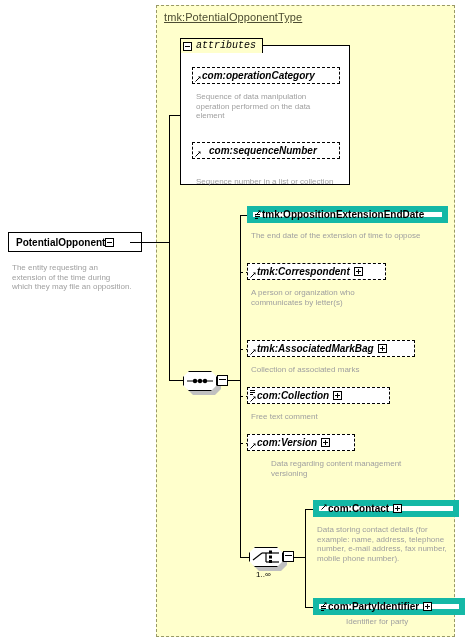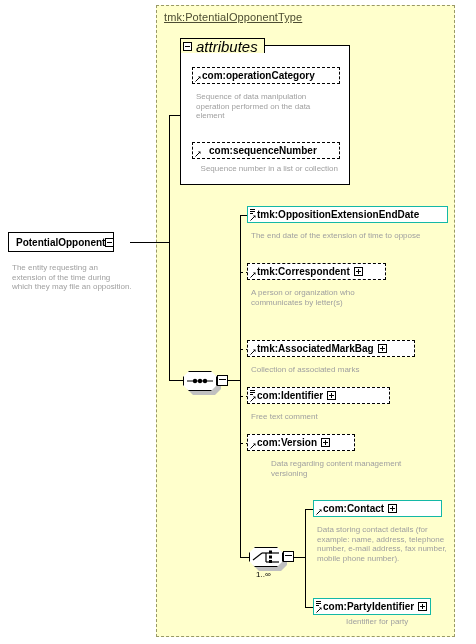--- a/index.html
+++ b/index.html
@@ -11,34 +11,34 @@
       background:#ffffcc;border:1px dashed #999966;box-sizing:border-box;}
   .type-title{position:absolute;left:164px;top:11px;font-size:11px;color:#4d4d33;
       letter-spacing:.1px;white-space:nowrap;text-decoration:underline;}
 
   
   .attr-box{position:absolute;left:180px;top:45px;width:170px;height:140px;
       background:#ffffff;border:1px solid #000000;box-sizing:border-box;}
   .attr-tab{position:absolute;left:180px;top:38px;height:15px;
       background:#ffffcc;border:1px solid #000000;border-bottom:none;
       box-sizing:border-box;padding:0 6px 0 2px;display:flex;align-items:center;gap:4px;}
-  .attr-tab .lbl{font-size:15px;font-style:italic;color:#000;line-height:1;}
+  .attr-tab .lbl{font-size:10px;font-style:italic;color:#000;line-height:1;font-family:Liberation Mono, monospace;}
 
   .pm-box{width:9px;height:9px;border:1px solid #000;background:#fff;
       position:relative;flex:0 0 auto;box-sizing:border-box;}
   .pm-box::before{content:"";position:absolute;left:1px;right:1px;top:3px;
       height:1px;background:#000;}
   .pm-box.plus::after{content:"";position:absolute;top:1px;bottom:1px;left:3px;
       width:1px;background:#000;}
 
   
   .nodebox{position:absolute;background:#ffffff;box-sizing:border-box;
       height:17px;display:flex;align-items:center;padding:0 3px 0 9px;}
-  .nodebox.solid{border:1px solid #14b8a6;}
-  .nodebox.dashed{border:1px dashed #000;}
+  .nodebox.solid{border:6px solid #14b8a6;}
+  .nodebox.dashed{border:1px dashed #000;font-style:italic;}
   .nodebox .name{font-size:10px;font-weight:bold;color:#000;white-space:nowrap;line-height:1;}
   .nodebox .pm-box{margin-left:4px;}
   .shadow{position:absolute;background:#c0c0c0;z-index:-1;}
 
   
   .lines-glyph{position:absolute;left:2px;top:2px;width:5px;height:5px;}
   .lines-glyph i{display:block;height:1px;background:#000;margin-bottom:1px;}
   .lines-glyph i:nth-child(1){width:5px;}
   .lines-glyph i:nth-child(2){width:5px;}
   .lines-glyph i:nth-child(3){width:3px;}
@@ -68,21 +68,21 @@
       padding:0 3px 0 7px;}
   .rootbox .name{font-size:10px;font-weight:bold;color:#000;white-space:nowrap;}
 </style>
 </head>
 <body>
 
 <div class="type-panel"></div>
 <div class="type-title">tmk:PotentialOpponentType</div>
 
 <div class="shadow" style="left:12px;top:253px;width:118px;height:4px;"></div>
-<div class="rootbox" style="width:106px;">
+<div class="rootbox" style="width:134px;">
   <span class="name">PotentialOpponent</span>
   <span class="pm-box"></span>
 </div>
 <div class="desc" style="left:12px;top:263px;width:120px;">The entity requesting an extension of the time during which they may file an opposition.</div>
 
 <div class="ln h" style="left:130px;top:242px;width:40px;"></div>
 <div class="ln v" style="left:169px;top:115px;height:265px;"></div>
 <div class="ln h" style="left:169px;top:115px;width:12px;"></div>
 <div class="ln h" style="left:169px;top:380px;width:14px;"></div>
 
@@ -103,21 +103,21 @@
 <div class="desc" style="left:196px;top:92px;width:142px;">Sequence of data manipulation operation performed on the data element</div>
 
 <div class="shadow" style="left:196px;top:159px;width:144px;height:4px;"></div>
 <div class="nodebox dashed" style="left:192px;top:142px;width:148px;padding-left:16px;">
   <svg class="arrow-glyph" viewBox="0 0 6 6">
     <path d="M0.5 5.5 L5 1" stroke="#000" stroke-width="1" fill="none"></path>
     <path d="M5.5 0.5 L5.5 3 L3 0.5 Z" fill="#000"></path>
   </svg>
   <span class="name">com:sequenceNumber</span>
 </div>
-<div class="desc" style="left:196px;top:164px;width:142px;text-align:right;">Sequence number in a list or collection</div>
+<div class="desc" style="left:196px;top:177px;width:142px;">Sequence number in a list or collection</div>
 
 <div class="comp-shadow" style="left:187px;top:375px;width:34px;height:20px;"></div>
 <div class="comp" style="left:183px;top:371px;">
   <div class="oct"></div>
   <svg viewBox="0 0 34 20" style="position:absolute;inset:0;">
     <line x1="4" y1="10" x2="30" y2="10" stroke="#000" stroke-width="1"></line>
     <circle cx="12" cy="10" r="2.2" fill="#000"></circle>
     <circle cx="17" cy="10" r="2.2" fill="#000"></circle>
     <circle cx="22" cy="10" r="2.2" fill="#000"></circle>
   </svg>
@@ -174,21 +174,21 @@
 <div class="nodebox dashed" style="left:247px;top:387px;width:143px;">
   <span class="lines-glyph">
       <i></i>
       <i></i>
       <i></i>
     </span>
   <svg class="arrow-glyph" viewBox="0 0 6 6">
     <path d="M0.5 5.5 L5 1" stroke="#000" stroke-width="1" fill="none"></path>
     <path d="M5.5 0.5 L5.5 3 L3 0.5 Z" fill="#000"></path>
   </svg>
-  <span class="name">com:Identifier</span>
+  <span class="name">com:Collection</span>
   <span class="pm-box plus"></span>
 </div>
 <div class="desc" style="left:251px;top:412px;width:160px;">Free text comment</div>
 
 <div class="dln" style="left:240px;top:443px;width:9px;"></div>
 <div class="shadow" style="left:251px;top:451px;width:104px;height:4px;"></div>
 <div class="nodebox dashed" style="left:247px;top:434px;width:108px;">
   <svg class="arrow-glyph" viewBox="0 0 6 6">
     <path d="M0.5 5.5 L5 1" stroke="#000" stroke-width="1" fill="none"></path>
     <path d="M5.5 0.5 L5.5 3 L3 0.5 Z" fill="#000"></path>
@@ -215,33 +215,33 @@
 <div class="shadow" style="left:287px;top:554px;width:12px;height:11px;"></div>
 <div class="pm-box" style="position:absolute;left:283px;top:551px;width:11px;height:11px;"></div>
 <div class="occ" style="left:256px;top:570px;">1..∞</div>
 
 <div class="ln h" style="left:294px;top:557px;width:12px;"></div>
 <div class="ln v" style="left:305px;top:509px;height:48px;"></div>
 <div class="ln v" style="left:305px;top:557px;height:50px;"></div>
 
 <div class="ln h" style="left:305px;top:509px;width:9px;"></div>
 <div class="shadow" style="left:317px;top:517px;width:125px;height:4px;"></div>
-<div class="nodebox solid" style="left:313px;top:500px;width:129px;">
+<div class="nodebox solid" style="left:313px;top:500px;width:146px;">
   <svg class="arrow-glyph" viewBox="0 0 6 6">
     <path d="M0.5 5.5 L5 1" stroke="#000" stroke-width="1" fill="none"></path>
     <path d="M5.5 0.5 L5.5 3 L3 0.5 Z" fill="#000"></path>
   </svg>
   <span class="name">com:Contact</span>
   <span class="pm-box plus"></span>
 </div>
 <div class="desc" style="left:317px;top:525px;width:130px;">Data storing contact details (for example: name, address, telephone number, e-mail address, fax number, mobile phone number).</div>
 
 <div class="ln h" style="left:305px;top:607px;width:9px;"></div>
 <div class="shadow" style="left:317px;top:615px;width:138px;height:4px;"></div>
-<div class="nodebox solid" style="left:313px;top:598px;width:118px;">
+<div class="nodebox solid" style="left:313px;top:598px;width:152px;">
   <span class="lines-glyph">
       <i></i>
       <i></i>
       <i></i>
     </span>
   <svg class="arrow-glyph" viewBox="0 0 6 6">
     <path d="M0.5 5.5 L5 1" stroke="#000" stroke-width="1" fill="none"></path>
     <path d="M5.5 0.5 L5.5 3 L3 0.5 Z" fill="#000"></path>
   </svg>
   <span class="name">com:PartyIdentifier</span>

